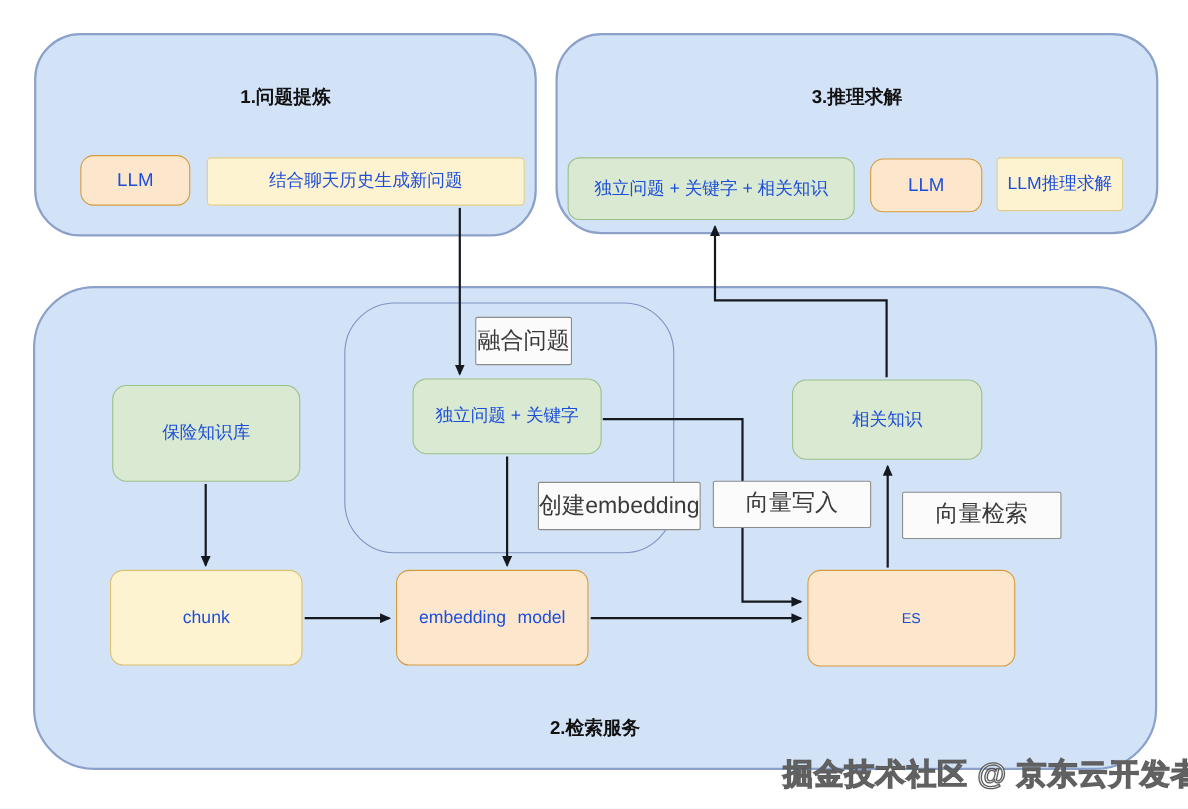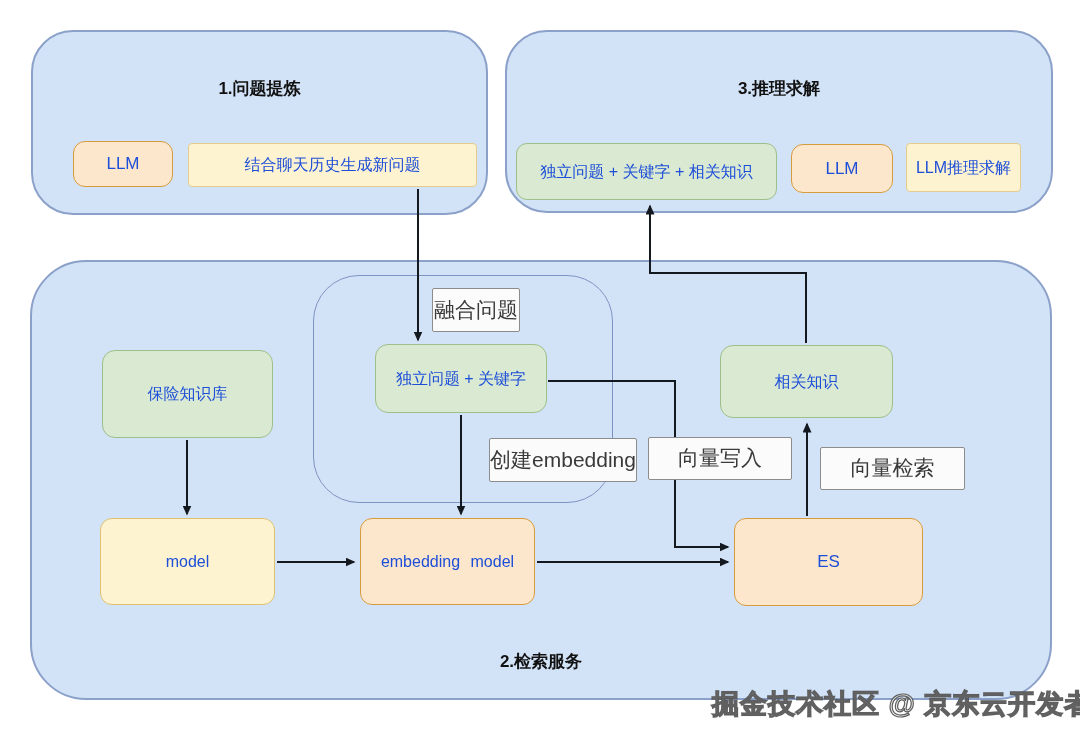--- a/index.html
+++ b/index.html
@@ -35,21 +35,21 @@
   .n-solve3 { left:906px; top:143px; width:115px; height:49px; }
   .n-kb     { left:102px; top:350px; width:171px; height:88px; }
   .n-indep  { left:375px; top:344px; width:172px; height:69px; }
   .n-rel    { left:720px; top:345px; width:173px; height:73px; }
   .n-fuse   { left:432px; top:288px; width:88px;  height:44px; }
   .n-crtemb { left:489px; top:438px; width:148px; height:44px; }
   .n-vwrite { left:648px; top:437px; width:144px; height:43px; }
   .n-vsrch  { left:820px; top:447px; width:145px; height:43px; }
   .n-chunk  { left:100px; top:518px; width:175px; height:87px; }
   .n-embed  { left:360px; top:518px; width:175px; height:87px; word-spacing:6px; }
-  .n-es     { left:734px; top:518px; width:189px; height:88px; font-size:17px; }
+  .n-es     { left:734px; top:518px; width:189px; height:88px; font-size:13px; }
 
   .watermark { position:absolute; left:712px; top:686px; z-index:6; font-size:27px; font-weight:bold;
                letter-spacing:1px; color:rgba(255,255,255,0.92);
                -webkit-text-stroke:1.2px rgba(70,70,70,0.85);
                text-shadow:0 0 1px rgba(60,60,60,0.6); white-space:nowrap; }
 </style>
 </head>
 <body>
 
 <div class="canvas">
@@ -91,19 +91,19 @@
   <div class="node orange n-llm3">LLM</div>
   <div class="node yellow-sq n-solve3">LLM推理求解</div>
 
   <div class="node green n-kb">保险知识库</div>
   <div class="node label-box n-fuse">融合问题</div>
   <div class="node green n-indep">独立问题 + 关键字</div>
   <div class="node green n-rel">相关知识</div>
   <div class="node label-box n-crtemb">创建embedding</div>
   <div class="node label-box n-vwrite">向量写入</div>
   <div class="node label-box n-vsrch">向量检索</div>
-  <div class="node yellow n-chunk">model</div>
+  <div class="node yellow n-chunk">chunk</div>
   <div class="node orange n-embed">embedding model</div>
   <div class="node orange n-es">ES</div>
 
   <div class="watermark">掘金技术社区 @ 京东云开发者</div>
 
 </div>
 
 </body></html>

